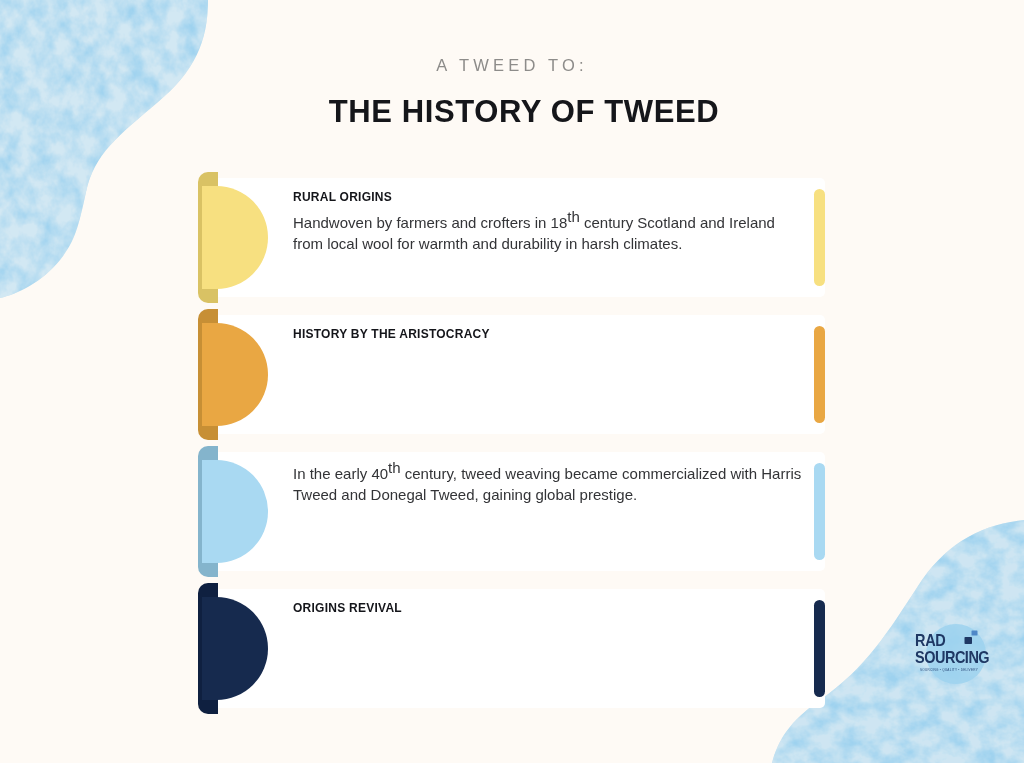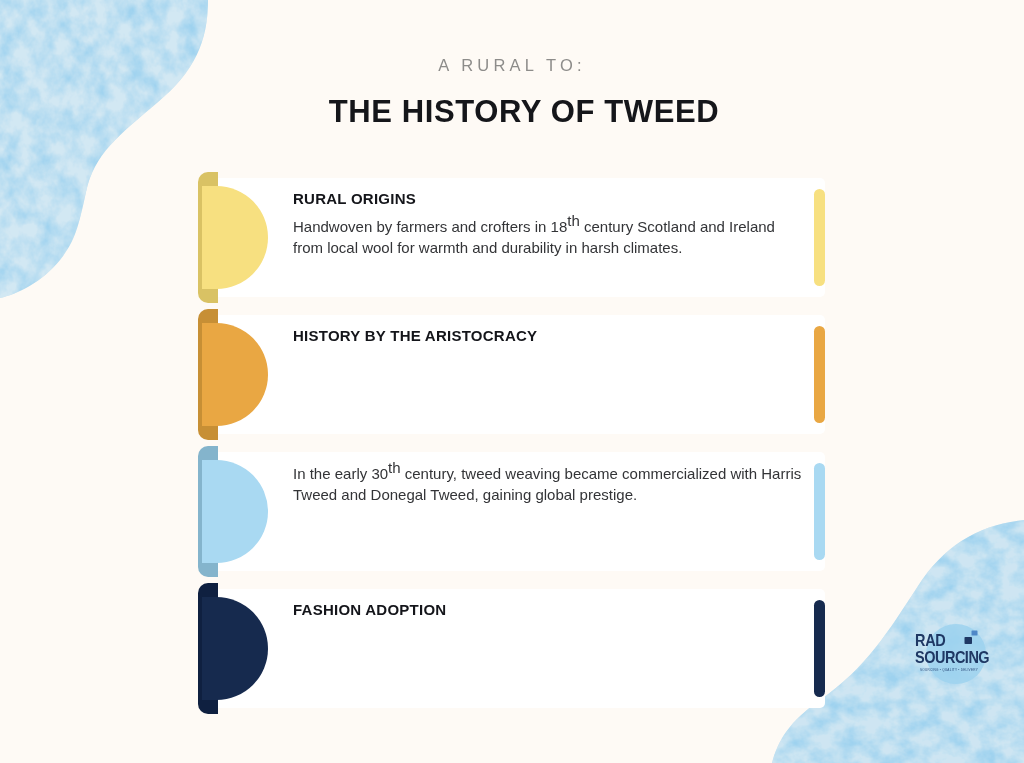--- a/index.html
+++ b/index.html
@@ -118,21 +118,21 @@
   }
 
   
   .card-text {
     position: absolute;
     left: 293px;
     top: 12px;
     width: 512px;
   }
   .card-title {
-    font-size: 15px;
+    font-size: 12px;
     font-weight: 700;
     letter-spacing: 0.25px;
     color: #14151a;
     line-height: 1.2;
     margin-bottom: 9px;
   }
   .card-body {
     font-size: 15px;
     font-weight: 400;
     color: #333437;
@@ -252,21 +252,21 @@
     <g filter="url(#grunge2)">
       <path d="M1024,520 C980,524 944,545 918,586
                C888,632 866,668 820,700
                C790,721 778,740 772,763
                L1024,763 Z" fill="#FEFAF5" opacity="0.5"></path>
     </g>
   </g>
 </svg>
 
 <div class="header">
-  <div class="eyebrow" style="color: rgb(141, 140, 138);">A RURAL TO:</div>
+  <div class="eyebrow" style="color: rgb(141, 140, 138);">A TWEED TO:</div>
   <h1 class="main-title" style="color: rgb(21, 22, 26);">THE HISTORY OF TWEED</h1>
 </div>
 
 <div class="cards">
 
   <div class="card-row">
     <div class="card-panel" style="background: rgb(255, 255, 255);"></div>
     <div class="marker">
       <div class="marker-tab" style="background-color: rgb(217, 194, 100);"></div>
       <div class="marker-d" style="background-color: rgb(247, 224, 128);"></div>
@@ -291,33 +291,33 @@
   </div>
 
   <div class="card-row">
     <div class="card-panel" style="background: rgb(255, 255, 255);"></div>
     <div class="marker">
       <div class="marker-tab" style="background-color: rgb(132, 180, 204);"></div>
       <div class="marker-d" style="background-color: rgb(169, 217, 242);"></div>
     </div>
     <div class="accent-bar" style="background-color: rgb(169, 217, 242);"></div>
     <div class="card-text">
-      <div class="card-body"><span>In the early 30</span><sup>th</sup><span> century, tweed weaving became commercialized with Harris Tweed and Donegal Tweed, gaining global prestige.</span></div>
+      <div class="card-body"><span>In the early 40</span><sup>th</sup><span> century, tweed weaving became commercialized with Harris Tweed and Donegal Tweed, gaining global prestige.</span></div>
     </div>
   </div>
 
   <div class="card-row">
     <div class="card-panel" style="background: rgb(255, 255, 255);"></div>
     <div class="marker">
       <div class="marker-tab" style="background-color: rgb(15, 32, 64);"></div>
       <div class="marker-d" style="background-color: rgb(22, 42, 78);"></div>
     </div>
     <div class="accent-bar" style="background-color: rgb(22, 42, 78);"></div>
     <div class="card-text">
-      <div class="card-title">FASHION ADOPTION</div>
+      <div class="card-title">ORIGINS REVIVAL</div>
     </div>
   </div>
 
 </div>
 
 <div class="logo">
   <div class="logo-circle" style="background: rgb(158, 210, 239);"></div>
   <div class="logo-rad" style="color: rgb(31, 56, 100);">RAD</div>
   <svg class="logo-mark" viewBox="0 0 16 16" xmlns="http://www.w3.org/2000/svg">
     <rect x="8.5" y="0.5" width="6" height="5" rx="0.6" fill="#4E87C7"></rect>

